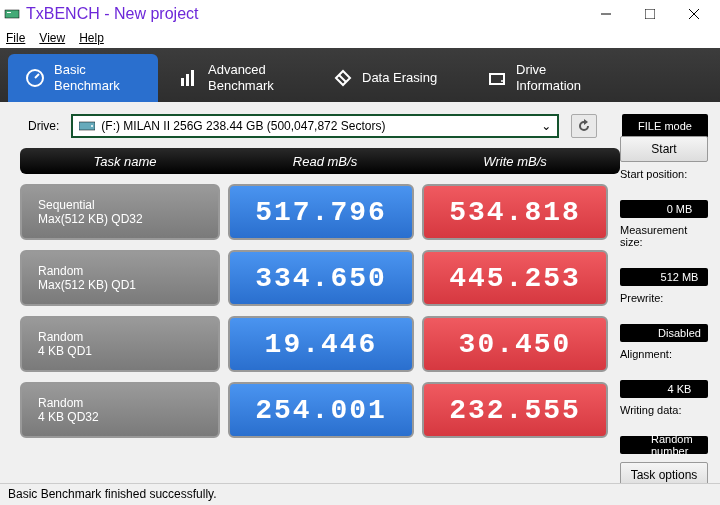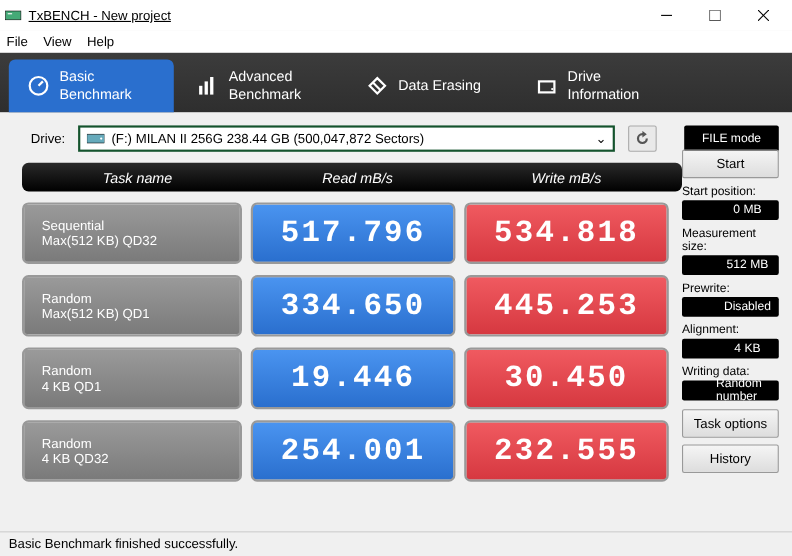--- a/index.html
+++ b/index.html
@@ -1,24 +1,24 @@
 <!DOCTYPE html>
 <html><head>
 <meta charset="utf-8">
 <style>
 * { box-sizing: border-box; margin: 0; padding: 0; font-family: "Segoe UI", Tahoma, sans-serif; }
 body { width: 720px; height: 505px; background: #f0f0f0; overflow: hidden; font-size: 12px; }
 .titlebar { height: 28px; background: #fff; display: flex; align-items: center; padding: 0 4px; }
 .titlebar .icon { width: 16px; height: 16px; margin-right: 6px; }
-.titlebar .title { flex: 1; font-size: 12px; color: #000000; text-decoration: underline; }
+.titlebar .title { flex: 1; font-size: 16px; color: #6d28d9; }
 .winbtns { display: flex; }
 .winbtn { width: 44px; height: 28px; display: flex; align-items: center; justify-content: center; color: #000; }
 .winbtn svg { stroke: #000; stroke-width: 1; fill: none; }
 .menubar { height: 20px; background: #fff; padding: 0 6px; display: flex; gap: 14px; align-items: center; color: #000; }
-.menubar span { font-size: 12px; }
+.menubar span { font-size: 12px; text-decoration: underline; }
 .tabbar { height: 54px; background: linear-gradient(#3c3c3c,#2e2e2e); display: flex; padding: 6px 8px 0; gap: 4px; }
 .tab { flex: 0 0 auto; min-width: 150px; height: 48px; display: flex; align-items: center; gap: 8px; color: #fff; padding: 0 16px; border-radius: 6px 6px 0 0; font-size: 13px; line-height: 1.2; }
 .tab.active { background: #2a6fce; }
 .tab .tabicon { width: 22px; height: 22px; display: flex; align-items: center; justify-content: center; }
 .tab .tabtext { white-space: pre-wrap; }
 .driverow { position: absolute; left: 28px; top: 114px; display: flex; align-items: center; gap: 12px; width: 680px; }
 .drivelabel { font-size: 12px; color: #000000; }
 .driveselect { flex: 0 0 488px; height: 24px; background: #fff; border: 2px solid #14532d; display: flex; align-items: center; padding: 0 6px; gap: 6px; font-size: 12px; }
 .driveselect .hdd { width: 16px; height: 12px; }
 .driveselect .caret { margin-left: auto; }
@@ -32,21 +32,21 @@
 .h-write { width: 190px; }
 .row { display: flex; height: 56px; margin-top: 10px; gap: 8px; }
 .taskcell { width: 200px; background: linear-gradient(#9a9a9a,#7a7a7a); border: 2px solid #999; border-radius: 6px; color: #fff; display: flex; flex-direction: column; justify-content: center; padding-left: 16px; font-size: 12px; line-height: 1.2; }
 .valcell { width: 186px; border: 2px solid #999; border-radius: 6px; color: #fff; display: flex; align-items: center; justify-content: center; font-size: 28px; font-family: "Courier New", monospace; font-weight: bold; letter-spacing: 2px; }
 .readcell { background: linear-gradient(#4a94f0,#2a6fce); }
 .writecell { background: linear-gradient(#f05a60,#d63840); }
 .side { position: absolute; right: 12px; top: 136px; width: 88px; display: flex; flex-direction: column; gap: 2px; }
 .sbtn { height: 26px; background: linear-gradient(#f5f5f5,#ddd); border: 1px solid #999; border-radius: 2px; display: flex; align-items: center; justify-content: center; font-size: 12px; }
 .sfield { display: flex; flex-direction: column; }
 .sfield .slabel { font-size: 11px; color: #000; margin-top: 4px; }
-.sfield .sval { height: 18px; background: #000; color: #fff; display: flex; align-items: center; justify-content: center; font-size: 11px; border-radius: 2px; margin-top: 2px; padding-left: 31px; }
+.sfield .sval { height: 18px; background: #000; color: #fff; display: flex; align-items: center; justify-content: center; font-size: 11px; border-radius: 2px; margin-top: 20px; padding-left: 31px; }
 .status { position: absolute; bottom: 0; left: 0; right: 0; height: 22px; background: #f0f0f0; border-top: 1px solid #ccc; padding: 3px 8px; font-size: 12px; color: #000; }
 </style>
 </head>
 <body>
 
 <div class="titlebar">
   <svg class="icon" viewBox="0 0 16 16">
       <rect x="1" y="4" width="14" height="8" fill="#4a7" stroke="#000" stroke-width="0.5"></rect>
       <rect x="3" y="6" width="4" height="1" fill="#fff"></rect>
     </svg>

